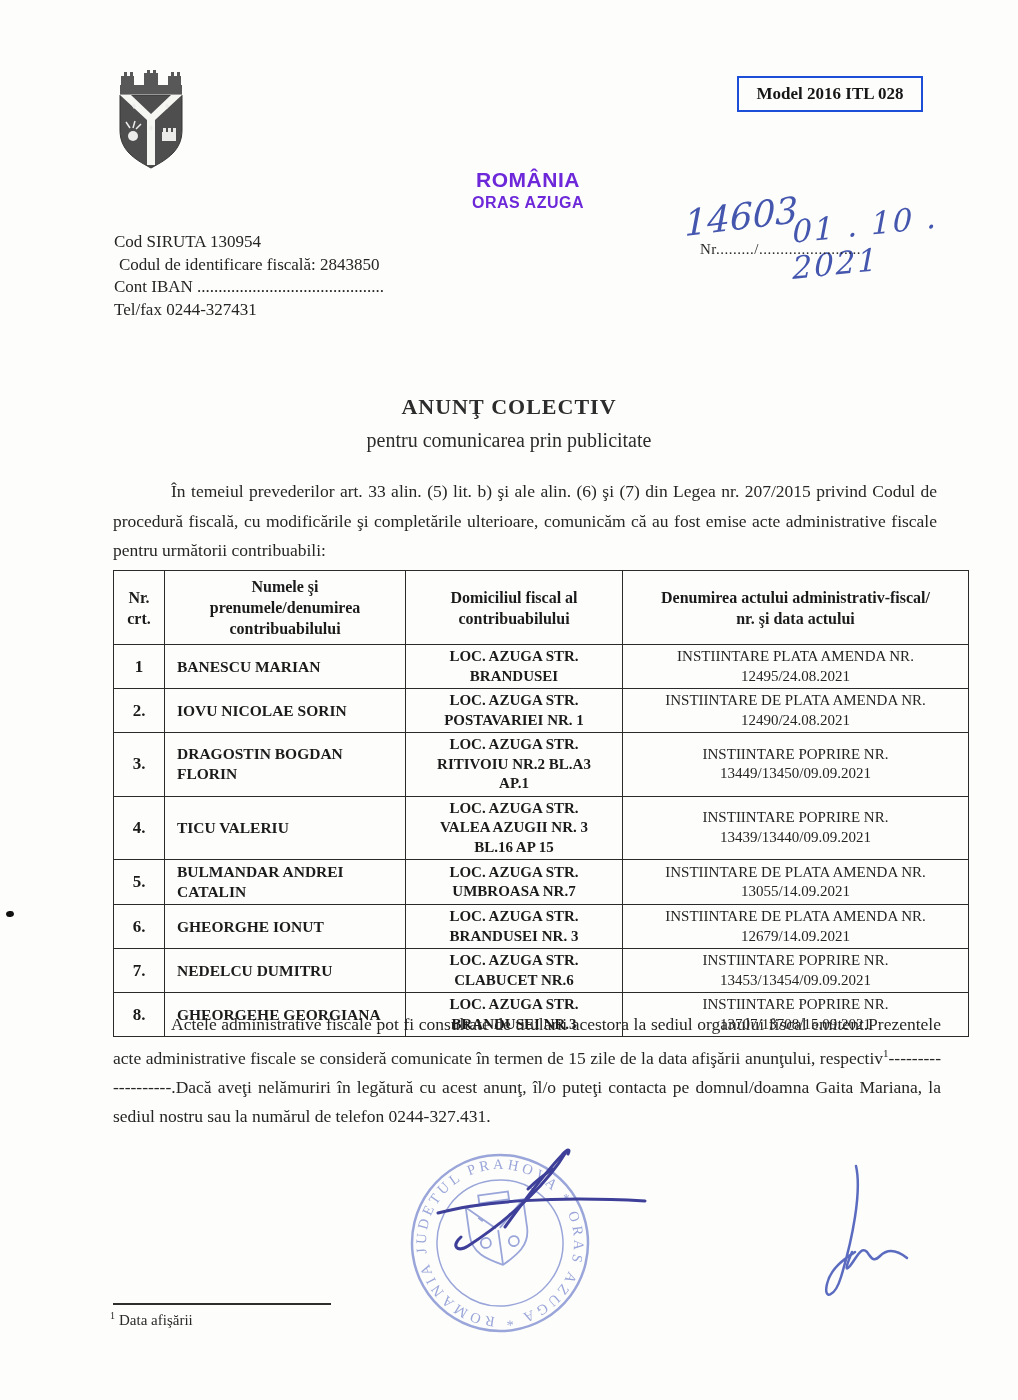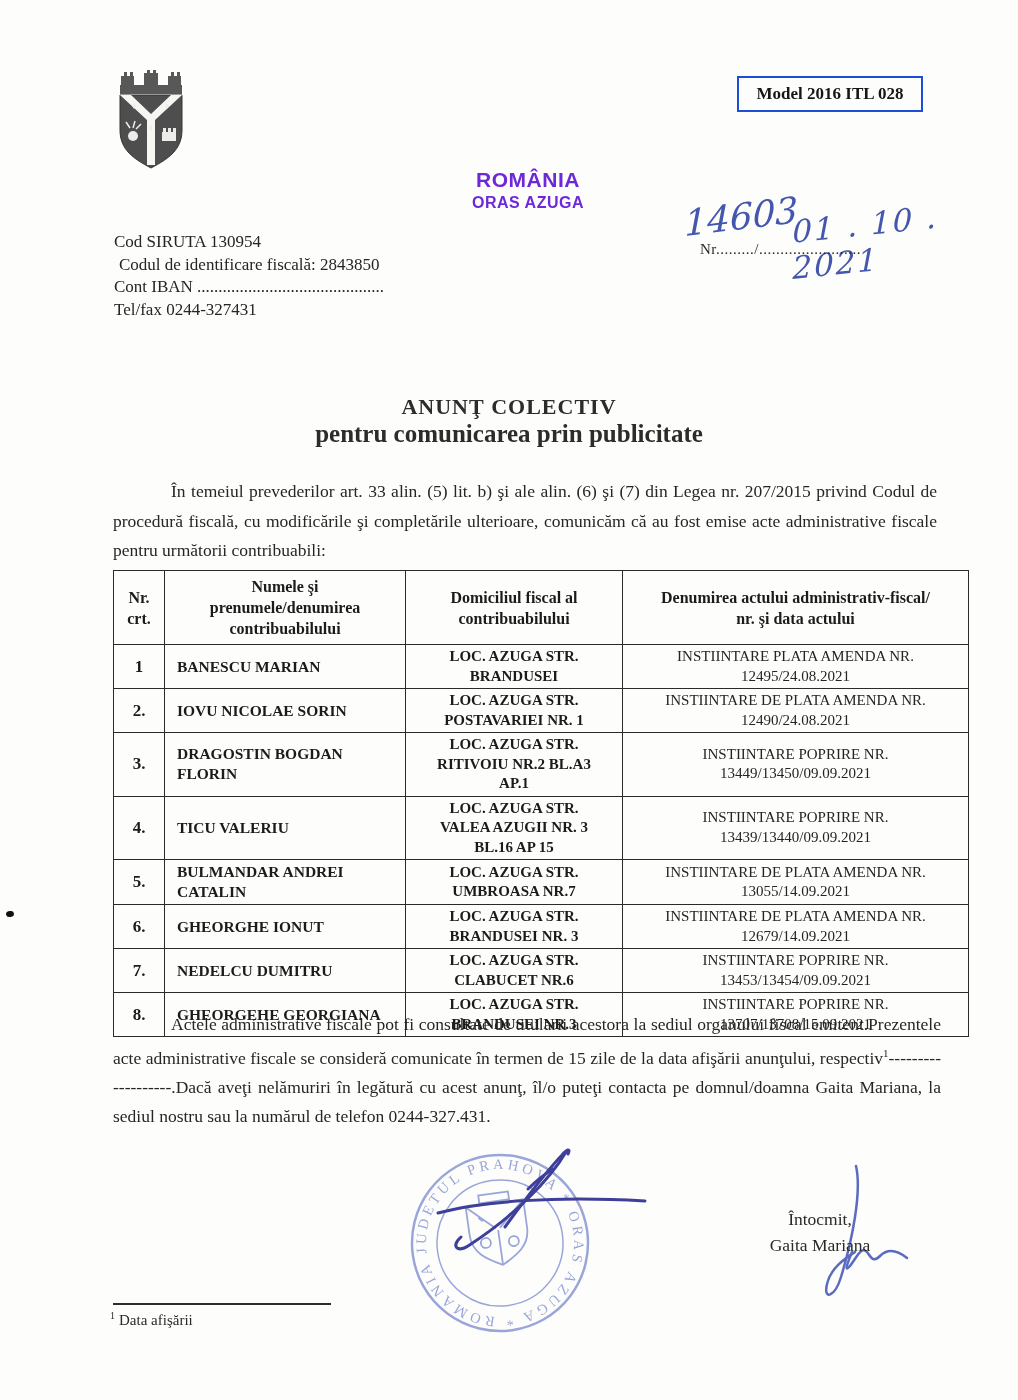--- a/index.html
+++ b/index.html
@@ -36,21 +36,21 @@
   .hand-nr{left:684px;top:196px;font-size:36px;transform:rotate(-7deg) skewX(-7deg);}
   .hand-date{left:792px;top:202px;font-size:31px;transform:rotate(-6deg) skewX(-6deg);letter-spacing:2px;}
   .nr-line{left:700px;top:241px;font-size:15px;color:#2a2a2a;letter-spacing:.5px;}
 
   
   .org-block{left:114px;top:231px;width:420px;font-size:17px;line-height:22.6px;color:#252525;}
 
   
   .title-block{left:209px;top:394px;width:600px;text-align:center;color:#2c2c2c;}
   .title-main{font-size:22px;font-weight:bold;letter-spacing:1px;}
-  .title-sub{font-size:25px;font-weight:bold;}
+  .title-sub{font-size:20px;font-weight:normal;margin-top:9px;}
 
   
   .intro{left:113px;top:477px;width:824px;font-size:17.5px;line-height:29.5px;
     text-align:justify;text-indent:58px;color:#262626;}
 
   
   .tbl{left:113px;top:570px;width:855px;border-collapse:collapse;table-layout:fixed;}
   .tbl td,.tbl th{border:1.5px solid #2a2a2a;vertical-align:middle;padding:2px 6px;}
   .tbl th{font-size:16px;font-weight:bold;text-align:center;line-height:21px;color:#1b1b1b;}
   .c-nr{font-size:17px;font-weight:bold;text-align:center;color:#1b1b1b;}
@@ -263,24 +263,20 @@
       <path d="M 566,1152 C 550,1179 516,1215 468,1246 C 457,1253 451,1246 461,1237"></path>
       <path d="M 505,1227 C 521,1205 546,1172 562,1155 C 567,1149 571,1148 568,1154"></path>
       <path d="M 528,1189 C 536,1181 545,1174 553,1169"></path>
     </g>
     <g stroke="#5b6cc0" stroke-width="2.5" fill="none" stroke-linecap="round">
       <path d="M 856,1166 C 862,1192 852,1241 841,1277 C 835,1297 823,1301 827,1284 C 831,1267 846,1258 855,1252"></path>
       <path d="M 852,1252 C 847,1264 844,1273 850,1266 C 857,1257 861,1246 867,1252 C 871,1257 873,1263 880,1256 C 888,1248 897,1250 907,1258"></path>
     </g>
   </svg>
 
-  <div class="abs intocmit">
-    <div>Întocmit,</div>
-    <div>Gaita Mariana</div>
-  </div>
 
   <div class="abs foot-rule"></div>
   <div class="abs footnote">
     <sup>1</sup><span>Data afişării</span>
   </div>
 
   <div class="abs margin-dot"></div>
 
 </div>
 

